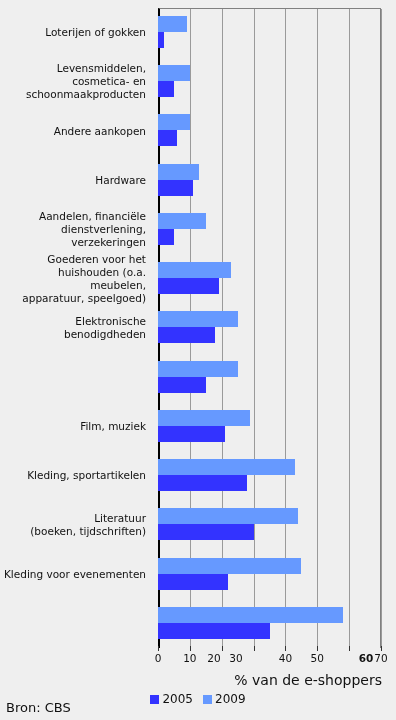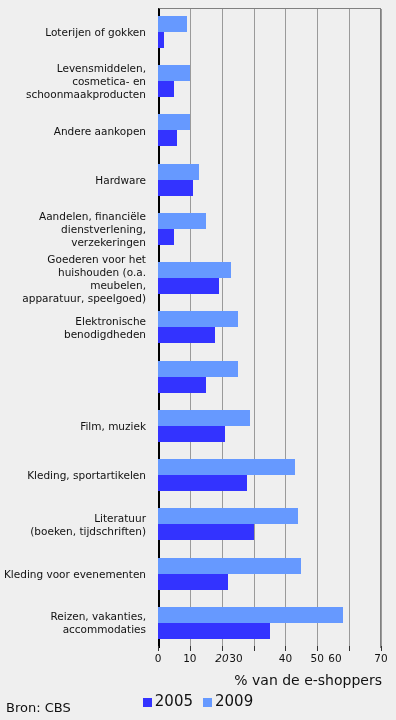--- a/index.html
+++ b/index.html
@@ -124,21 +124,21 @@
     white-space: nowrap;
   }
 
   
   .legend {
     position: absolute;
     left: 0;
     top: 692px;
     width: 396px;
     text-align: center;
-    font-size: 15px;
+    font-size: 12px;
     color: #111111;
   }
   .legend-item {
     display: inline-block;
     margin: 0 5px;
     white-space: nowrap;
   }
   .legend-swatch {
     display: inline-block;
     width: 9px;
@@ -238,40 +238,38 @@
         <div class="cat-label" style="top: 202.038px;">Aandelen, financiële
 dienstverlening,
 verzekeringen</div>
         <div class="cat-label" style="top: 307px;">Elektronische
 benodigdheden</div>
         <div class="cat-label" style="top: 411.962px;">Film, muziek</div>
         <div class="cat-label" style="top: 461.192px;">Kleding, sportartikelen</div>
         <div class="cat-label" style="top: 503.923px;">Literatuur
 (boeken, tijdschriften)</div>
         <div class="cat-label" style="top: 559.654px;">Kleding voor evenementen</div>
-        <div class="cat-label" style="top: 602.385px;">Reizen, vakanties,
-accommodaties</div>
       </div>
   </div>
 
   <div class="axis-ticks" id="axis-ticks">
       <div class="tick-mark" style="left: 0px;"></div>
       <div class="tick-label" style="left: 0px;">0</div>
       <div class="tick-mark" style="left: 31.8571px;"></div>
       <div class="tick-label" style="left: 31.8571px;">10</div>
       <div class="tick-mark" style="left: 63.7143px;"></div>
-      <div class="tick-label" style="left: 64px; font-style: italic;">20</div>
+      <div class="tick-label" style="left: 56px;">20</div>
       <div class="tick-mark" style="left: 95.5714px;"></div>
       <div class="tick-label" style="left: 78px;">30</div>
       <div class="tick-mark" style="left: 127.429px;"></div>
       <div class="tick-label" style="left: 127.429px;">40</div>
       <div class="tick-mark" style="left: 159.286px;"></div>
       <div class="tick-label" style="left: 159.286px;">50</div>
       <div class="tick-mark" style="left: 191.143px;"></div>
-      <div class="tick-label" style="left: 177px;">60</div>
+      <div class="tick-label" style="left: 208px; font-weight: bold;">60</div>
       <div class="tick-mark" style="left: 223px;"></div>
       <div class="tick-label" style="left: 223px;">70</div>
     </div>
 
   <div class="axis-title">% van de e-shoppers</div>
 
   <div class="legend" id="legend"><span class="legend-item"><span class="legend-swatch" style="background: rgb(51, 51, 255);"></span><span>2005</span></span><span class="legend-item"><span class="legend-swatch" style="background: rgb(102, 153, 255);"></span><span>2009</span></span></div>
 
   <div class="source">Bron: CBS</div>
 

